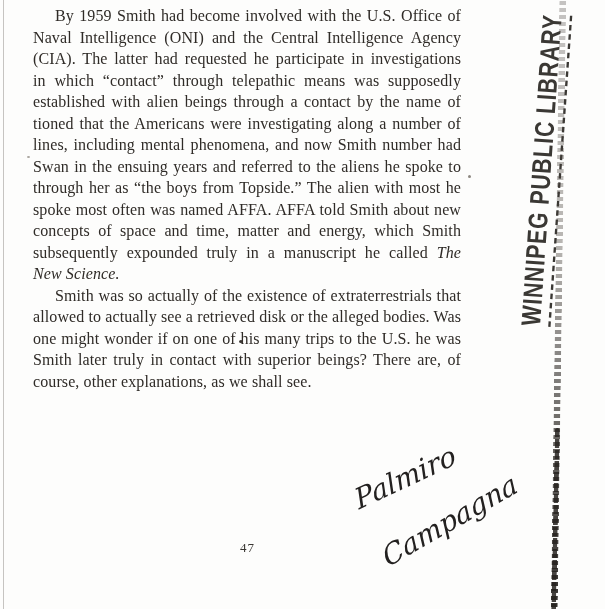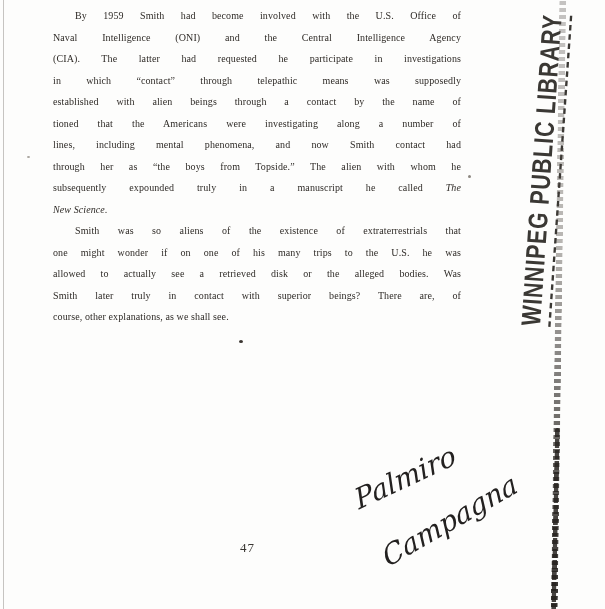--- a/index.html
+++ b/index.html
@@ -14,24 +14,23 @@
   .page-edge-line {
     position: absolute; left: 3px; top: 0; width: 1px; height: 100%;
     background: #c6c4c1;
   }
   
   .text-block {
     position: absolute; left: 33px; top: 5px; width: 428px;
     color: #2f2b27;
   }
   .line {
-    font-size: 10px; line-height: 21.5px;
+    font-size: 16px; line-height: 21.5px;
     text-align: justify; text-align-last: justify;
     letter-spacing: 0.1px;
-    margin-left: 20px;
   }
   .line.first { text-indent: 22px; }
   .line.last { text-align-last: left; }
   .line .it { font-style: italic; }
   
   .page-number {
     position: absolute; left: 240px; top: 540px;
     font-size: 13px; color: #3a3733; letter-spacing: 1px;
   }
   
@@ -95,27 +94,30 @@
 
   <div class="page-edge-line"></div>
 
   <div class="text-block">
       <div class="line first"><span>By 1959 Smith had become involved with the U.S. Office of</span></div>
       <div class="line"><span>Naval Intelligence (ONI) and the Central Intelligence Agency</span></div>
       <div class="line"><span>(CIA). The latter had requested he participate in investigations</span></div>
       <div class="line"><span>in which “contact” through telepathic means was supposedly</span></div>
       <div class="line"><span>established with alien beings through a contact by the name of</span></div>
       <div class="line"><span>tioned that the Americans were investigating along a number of</span></div>
-      <div class="line"><span>lines, including mental phenomena, and now Smith contact had</span></div>
-      <div class="line"><span>through her as “the boys from Topside.” The alien with whom he</span></div>
+      <div class="line"><span>lines, including mental phenomena, and now Smith number had</span></div>
+      <div class="line"><span>Swan in the ensuing years and referred to the aliens he spoke to</span></div>
+      <div class="line"><span>through her as “the boys from Topside.” The alien with most he</span></div>
+      <div class="line"><span>spoke most often was named AFFA. AFFA told Smith about new</span></div>
+      <div class="line"><span>concepts of space and time, matter and energy, which Smith</span></div>
       <div class="line"><span>subsequently expounded truly in a manuscript he called </span><span class="it">The</span></div>
       <div class="line last"><span class="it">New Science.</span></div>
-      <div class="line first"><span>Smith was so aliens of the existence of extraterrestrials that</span></div>
+      <div class="line first"><span>Smith was so actually of the existence of extraterrestrials that</span></div>
+      <div class="line"><span>allowed to actually see a retrieved disk or the alleged bodies. Was</span></div>
       <div class="line"><span>one might wonder if on one of his many trips to the U.S. he was</span></div>
-      <div class="line"><span>allowed to actually see a retrieved disk or the alleged bodies. Was</span></div>
       <div class="line"><span>Smith later truly in contact with superior beings? There are, of</span></div>
       <div class="line last"><span>course, other explanations, as we shall see.</span></div>
     </div>
 
   <div class="page-number">47</div>
 
   <span class="sig sig-1">Palmiro</span>
   <span class="sig sig-2">Campagna</span>
 
   <div class="stamp-wrap">

